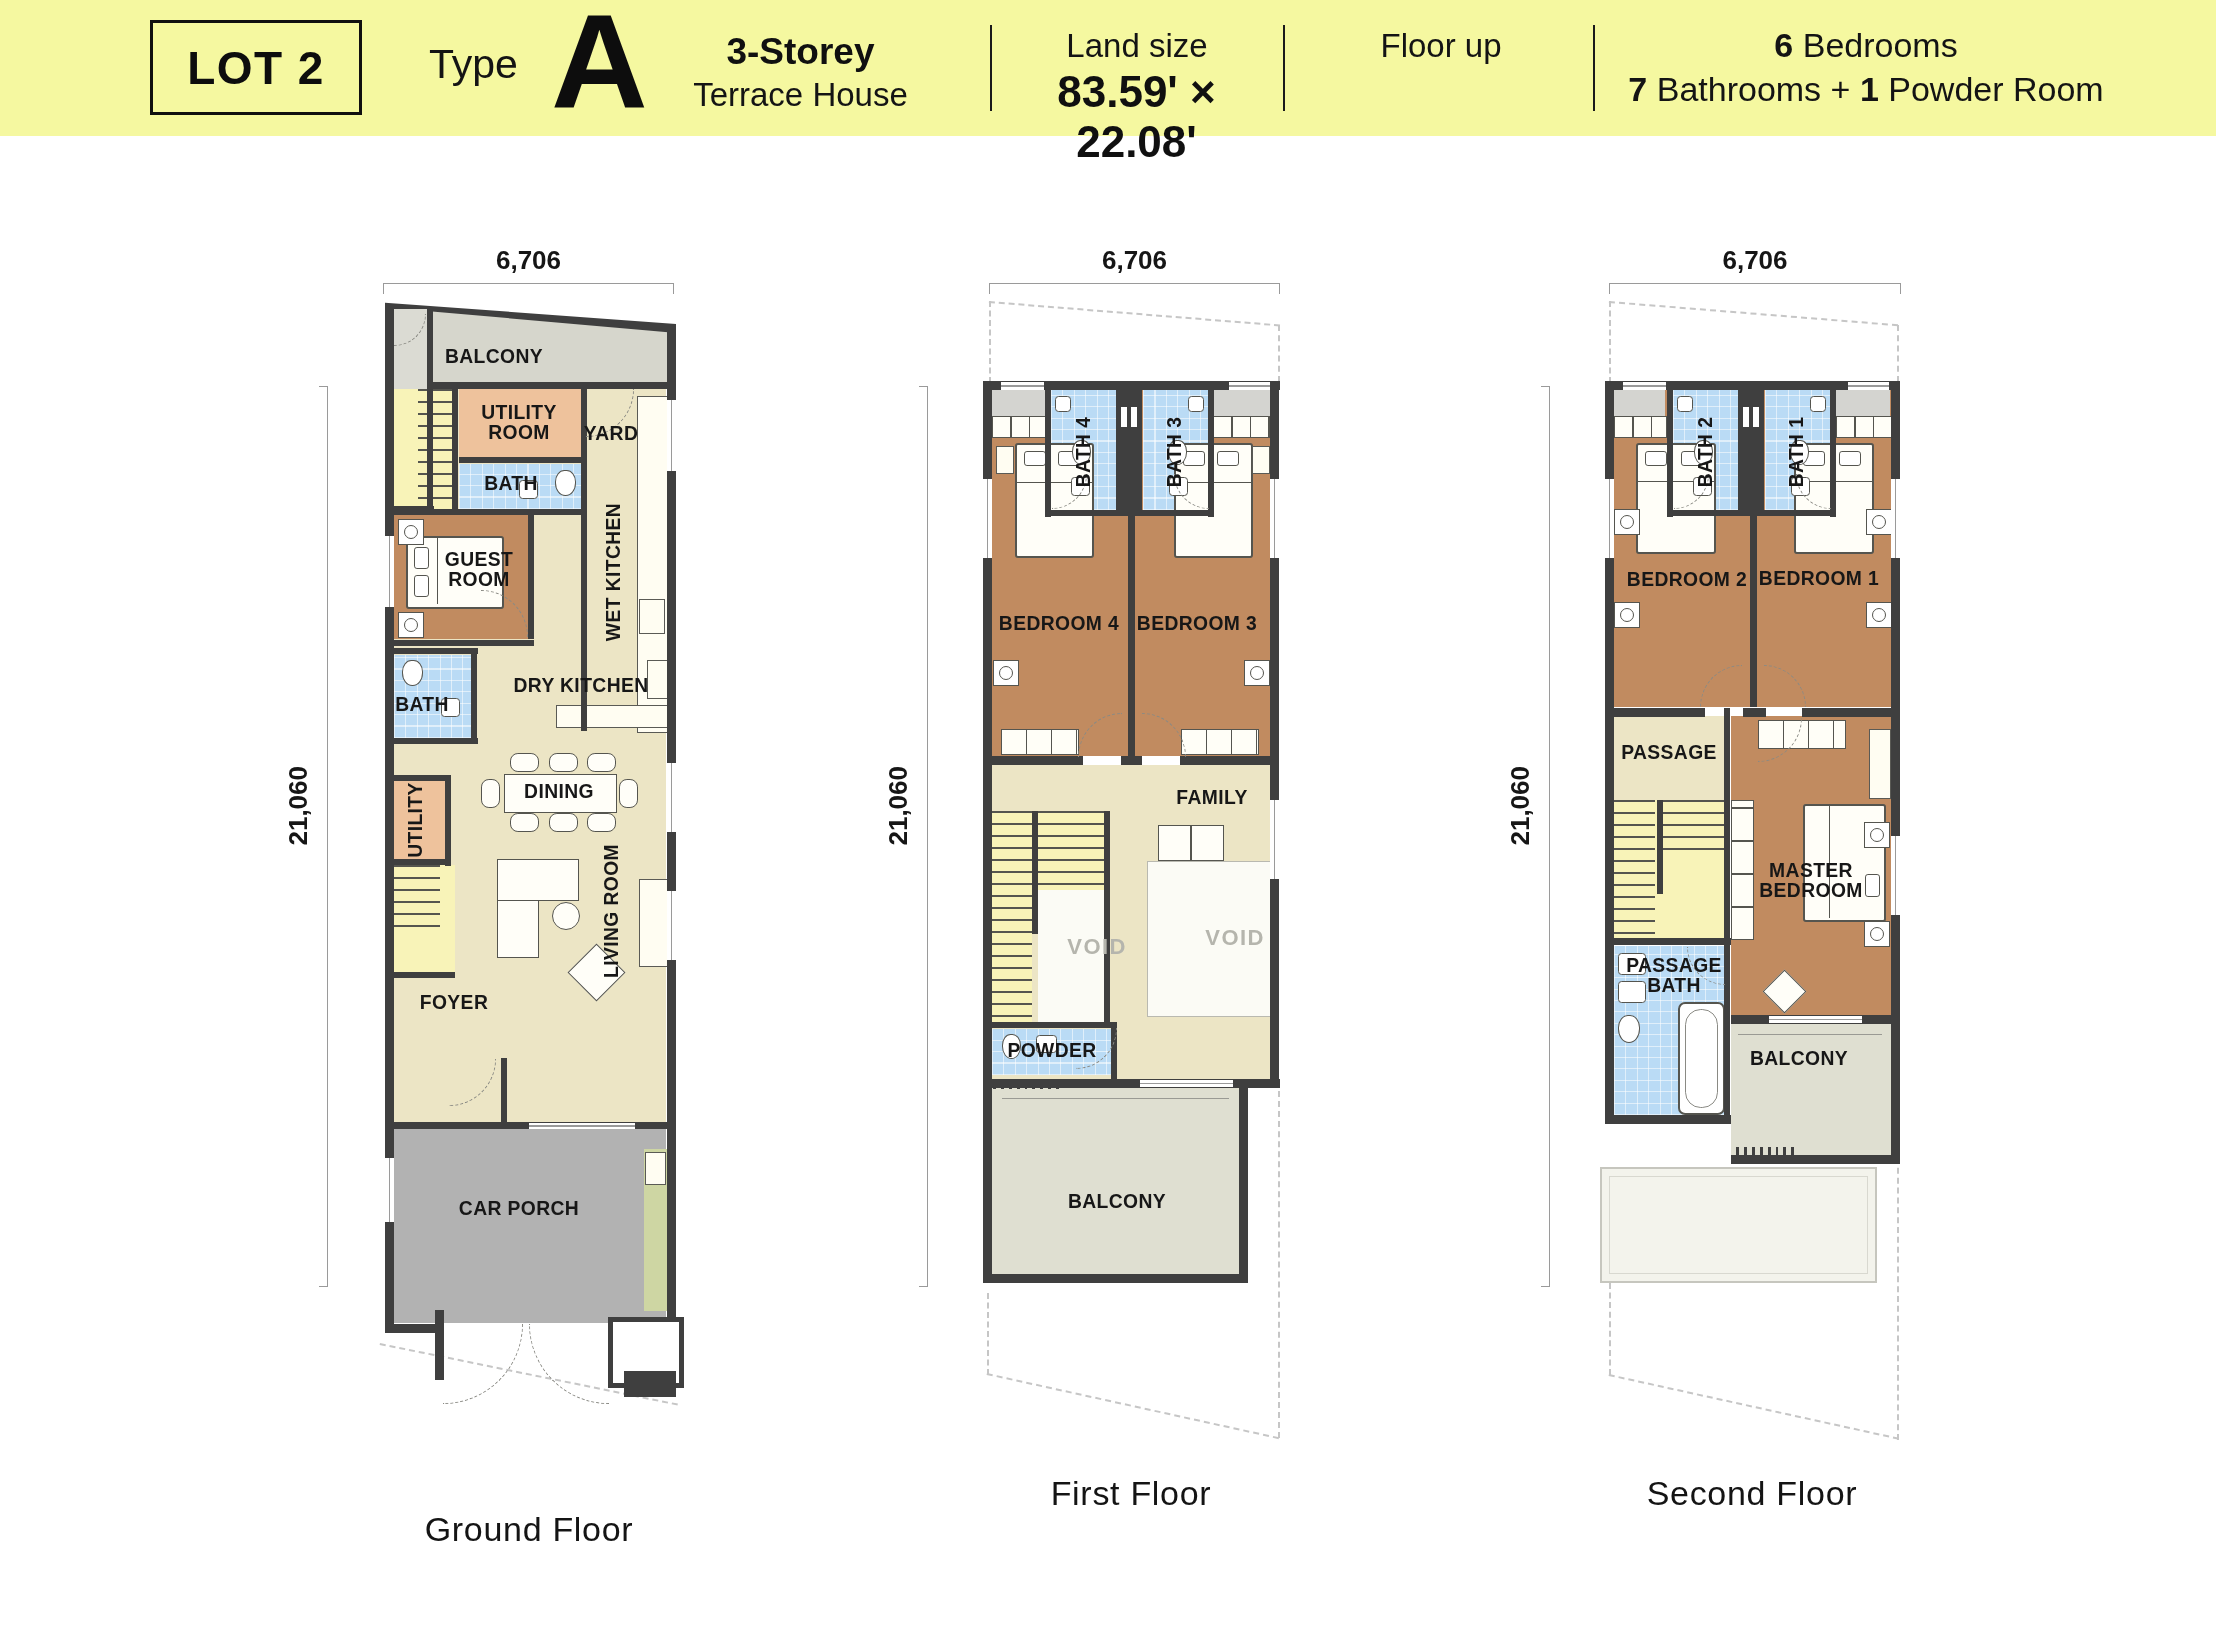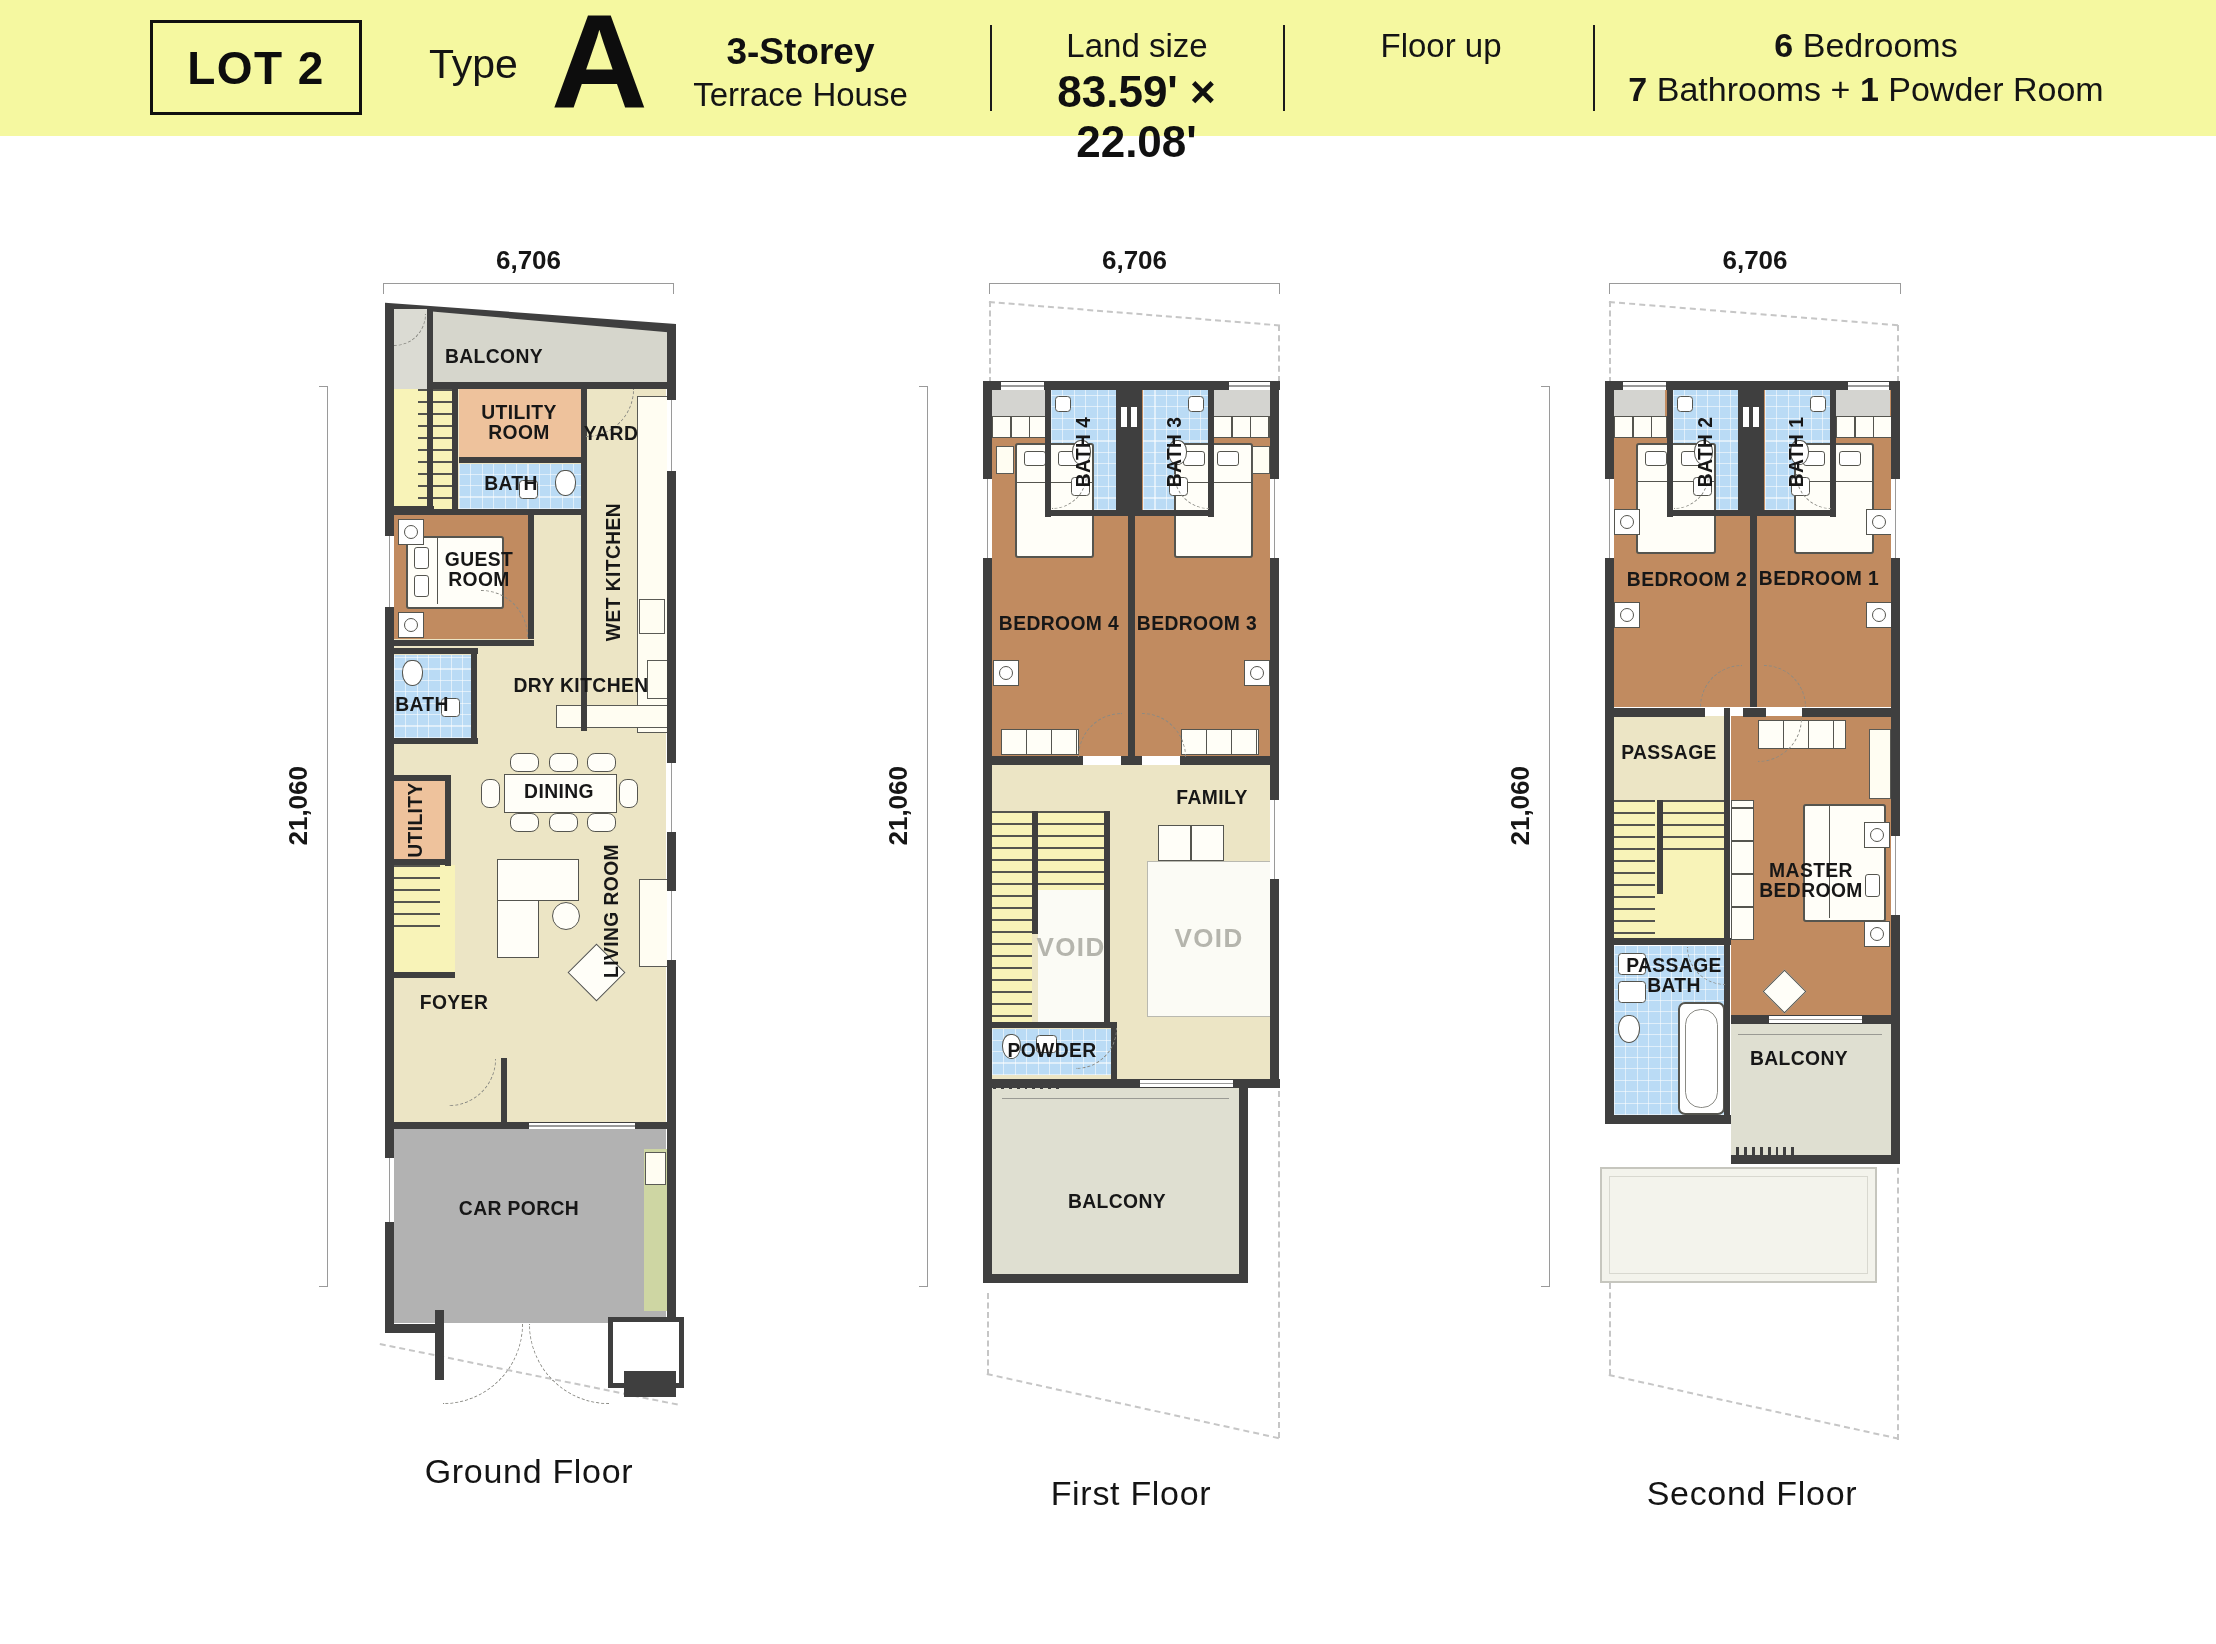--- a/index.html
+++ b/index.html
@@ -11,22 +11,22 @@
   .bath{position:absolute;background-color:var(--bath);
     background-image:repeating-linear-gradient(0deg,rgba(255,255,255,.55) 0 1.1px,transparent 1.1px 11.4px),
                      repeating-linear-gradient(90deg,rgba(255,255,255,.55) 0 1.1px,transparent 1.1px 11.4px);}
   .flight{position:absolute;background-color:var(--stairs);
     background-image:repeating-linear-gradient(180deg,#55554f 0 1.8px,transparent 1.8px 12px);}
   .lbl{position:absolute;font-weight:800;font-size:19.3px;letter-spacing:0.4px;color:var(--ink);
        text-align:center;line-height:1.06;transform:translate(-50%,-50%);white-space:nowrap;z-index:40;}
   .lbl.wrap{white-space:normal;}
   .vlbl{position:absolute;font-weight:800;font-size:19.3px;letter-spacing:0.4px;color:var(--ink);
        writing-mode:vertical-rl;transform:translate(-50%,-50%) rotate(180deg);white-space:nowrap;z-index:40;}
-  .voidlbl{position:absolute;font-weight:800;font-size:26px;letter-spacing:1.4px;color:var(--void-text);
-       transform:translate(-50%,-50%);z-index:40;}
+  .voidlbl{position:absolute;font-weight:800;font-size:22px;letter-spacing:1.4px;color:var(--void-text);
+       transform:translate(-50%,-50%);z-index:40;margin-left:26px;}
   .win{position:absolute;background:#fff;z-index:30;}
   .win::after{content:"";position:absolute;left:0;right:0;top:50%;height:1.4px;margin-top:-0.7px;background:#9a9a9a;}
   .winv{position:absolute;background:#fff;z-index:30;}
   .winv::after{content:"";position:absolute;top:0;bottom:0;left:50%;width:1.4px;margin-left:-0.7px;background:#9a9a9a;}
   .cnt{position:absolute;background:#fffdf2;border:1.4px solid #5a5a55;}
   .shelf{position:absolute;background:#fffef7;border:1.4px solid #55554f;
     background-image:repeating-linear-gradient(90deg,transparent 0 17px,#55554f 17px 18.6px);}
   .ward{position:absolute;background:#fffef7;border:1.4px solid #55554f;
     background-image:repeating-linear-gradient(90deg,transparent 0 23.6px,#55554f 23.6px 25px);}
   .wardv{position:absolute;background:#fffef7;border:1.4px solid #55554f;
@@ -110,21 +110,21 @@
 <div class="dimtxt h" style="left:1609px;width:292px;top:245px;">6,706</div>
 <div class="dim-h" style="left:1609px;top:283px;width:292px;"></div>
 
 <div class="dim-v" style="left:327px;top:386px;height:901px;"></div>
 <div class="dimtxt v" style="left:283px;top:766px;">21,060</div>
 <div class="dim-v" style="left:927px;top:386px;height:901px;"></div>
 <div class="dimtxt v" style="left:883px;top:766px;">21,060</div>
 <div class="dim-v" style="left:1549px;top:386px;height:901px;"></div>
 <div class="dimtxt v" style="left:1505px;top:766px;">21,060</div>
 
-<div class="floorlbl" style="left:529px;top:1452px;">Ground Floor</div>
+<div class="floorlbl" style="left:529px;top:1510px;">Ground Floor</div>
 <div class="floorlbl" style="left:1131px;top:1474px;">First Floor</div>
 <div class="floorlbl" style="left:1752px;top:1474px;">Second Floor</div>
 
 <div class="dash" style="left:380px;top:1343px;width:304px;transform:rotate(11.5deg);"></div>
 <div class="dash" style="left:989px;top:301px;width:292px;transform:rotate(4.6deg);"></div>
 <div class="dashv" style="left:989px;top:301px;height:82px;"></div>
 <div class="dashv" style="left:1278px;top:325px;height:57px;"></div>
 <div class="dashv" style="left:987px;top:1293px;height:82px;"></div>
 <div class="dash" style="left:987px;top:1373px;width:299px;transform:rotate(12.4deg);"></div>
 <div class="dashv" style="left:1278px;top:1081px;height:357px;"></div>

